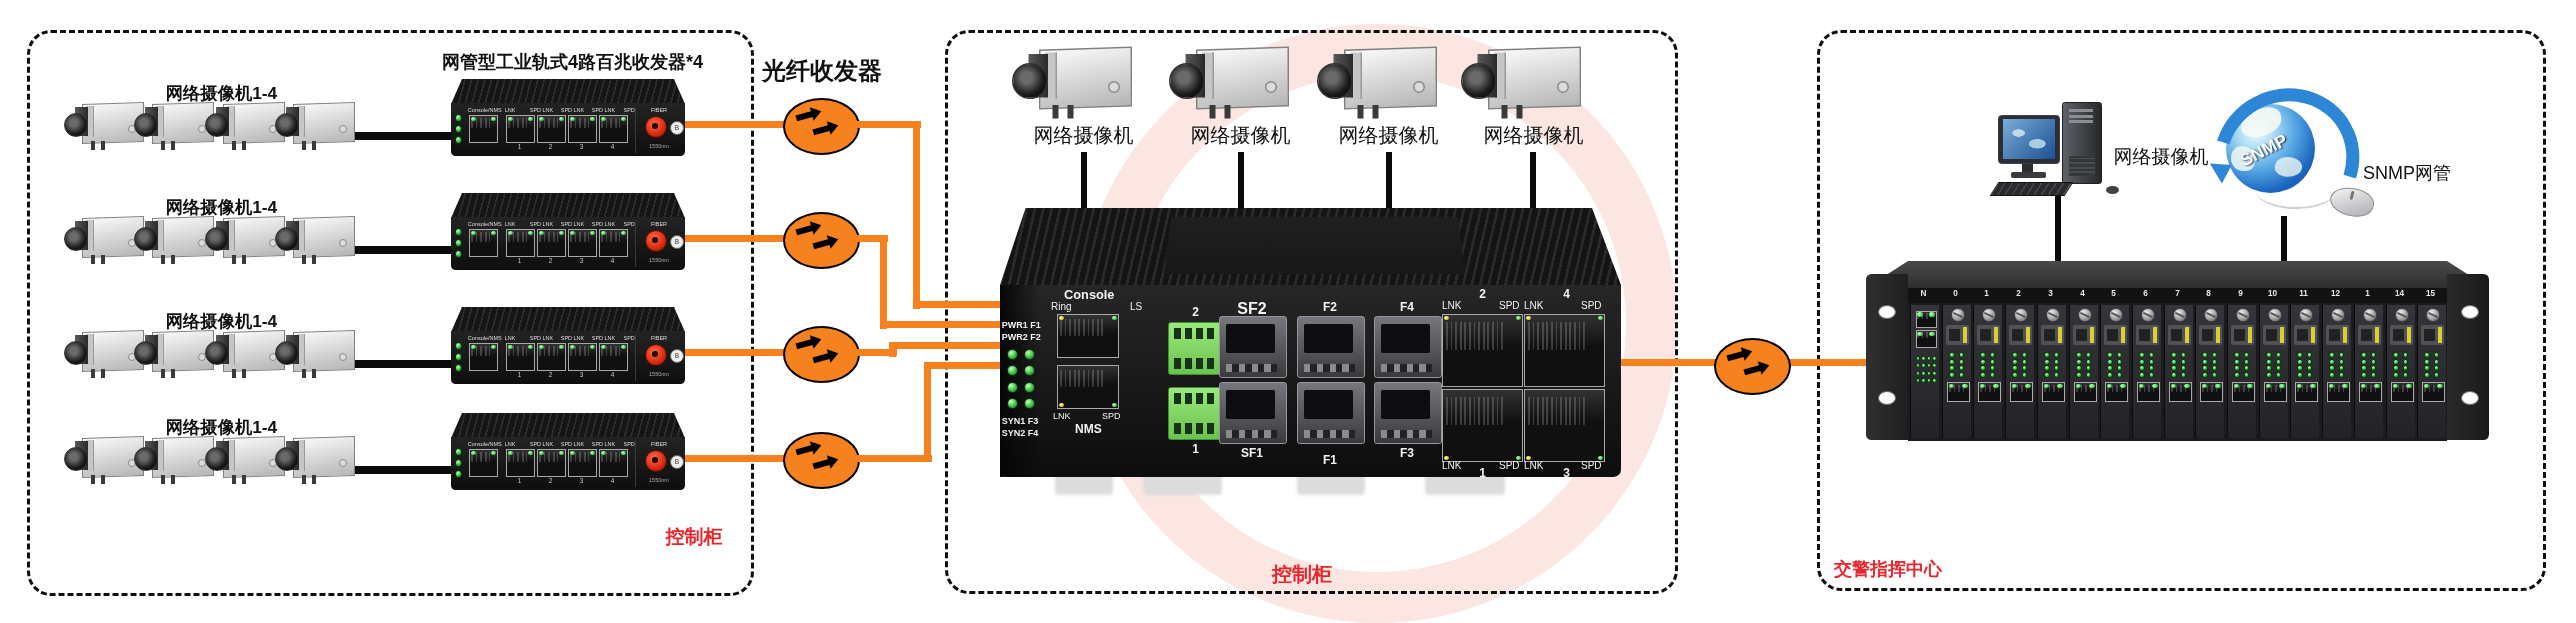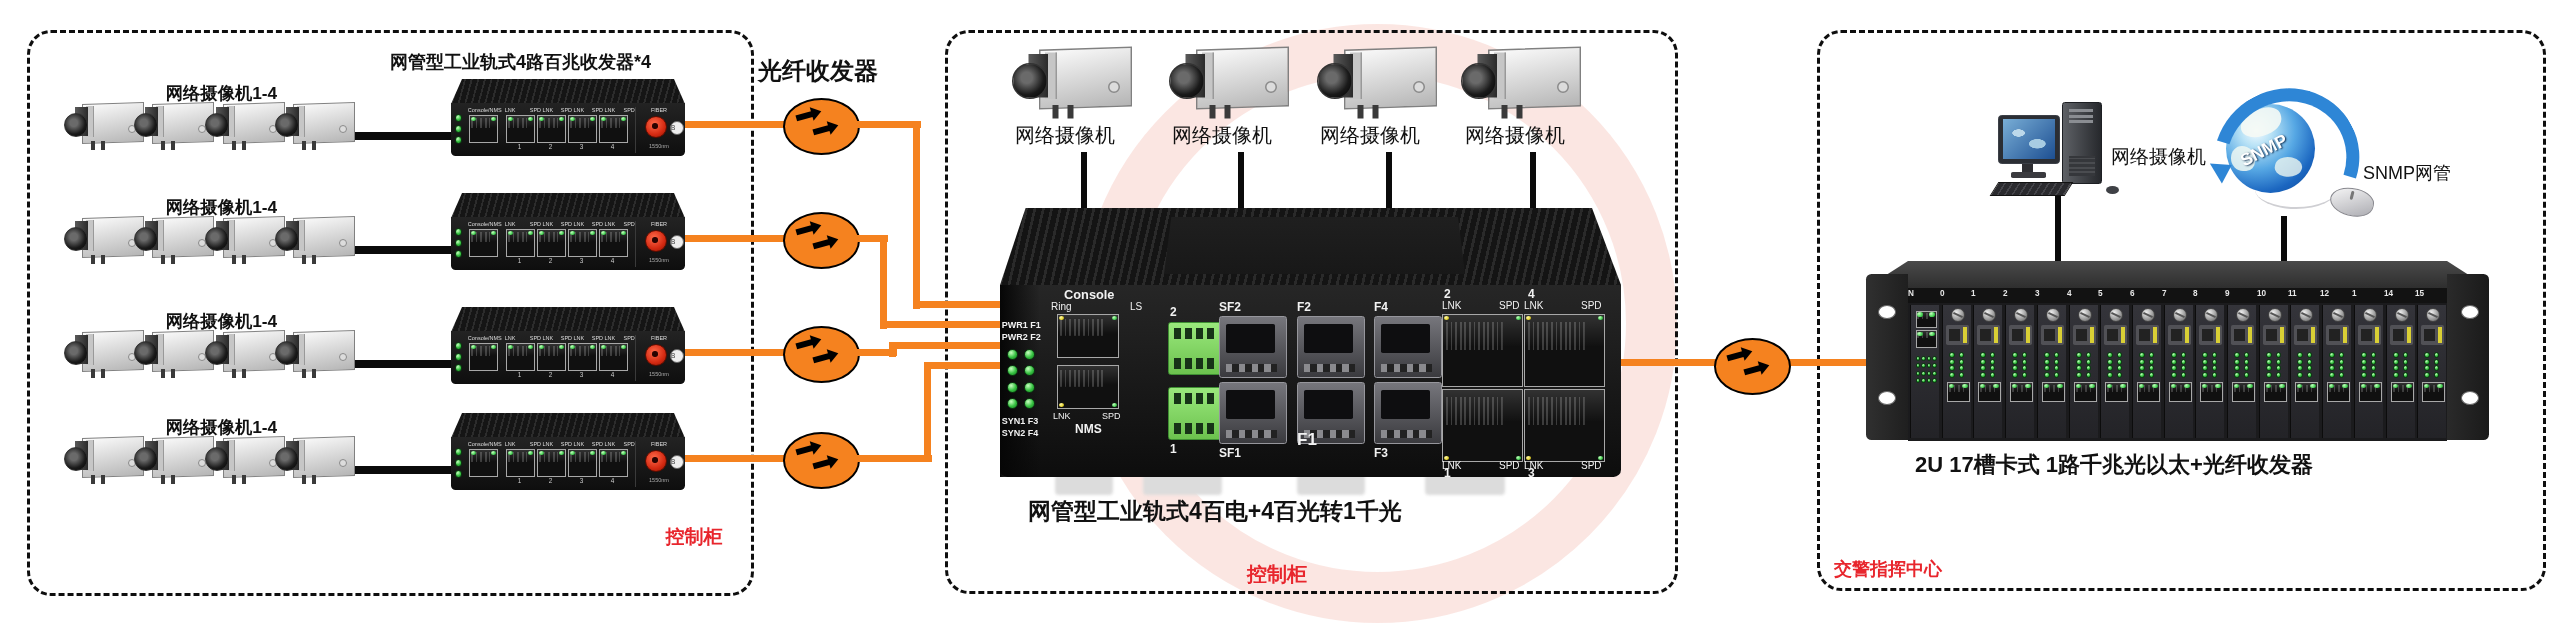--- a/index.html
+++ b/index.html
@@ -3,21 +3,21 @@
 <meta charset="utf-8">
 <style>
   :root{
     --orange:#f5821f; --red:#e8262d; --green:#35c040; --yellow:#e0d02e;
   }
   html,body{margin:0;padding:0;background:#fff;}
   #canvas{position:relative;width:2576px;height:624px;background:#ffffff;overflow:hidden;
           font-family:"Liberation Sans","DejaVu Sans",sans-serif;color:#111;}
   .abs{position:absolute;}
   .lbl{position:absolute;white-space:nowrap;color:#111;z-index:5;}
-  .c{text-align:left;}
+  .c{text-align:center;}
   .b{font-weight:bold;}
   .red{color:var(--red);font-weight:bold;}
   .dash-box{position:absolute;border:3.7px dashed #0e0e0e;border-radius:24px;z-index:1;}
   .oline{position:absolute;background:var(--orange);z-index:2;}
   .bline{position:absolute;background:#0a0a0a;z-index:2;}
   
   .fnode{position:absolute;width:73px;height:53px;background:var(--orange);
          border:2.7px solid #000;border-radius:50%;z-index:3;}
   .arr{position:absolute;width:18px;height:6.4px;background:#000;transform:rotate(-16deg);}
   .arr:after{content:"";position:absolute;left:15.5px;top:-4.1px;border-left:10px solid #000;
@@ -97,23 +97,21 @@
   <div class="dash-box" style="left:27px;top:30px;width:721px;height:560px"></div>
   <div class="dash-box" style="left:945px;top:30px;width:727px;height:558px"></div>
   <div class="dash-box" style="left:1817px;top:30px;width:723px;height:555px"></div>
 
   <div class="lbl b c" style="left:390px;top:50px;width:365px;font-size:18px">网管型工业轨式4路百兆收发器*4</div>
   <div class="lbl b c" style="left:758px;top:55px;width:128px;font-size:24px">光纤收发器</div>
   <div class="lbl red" style="left:639px;top:524px;width:110px;font-size:19px;text-align:center">控制柜</div>
   <div class="lbl red c" style="left:1247px;top:561px;width:110px;font-size:20px">控制柜</div>
   <div class="lbl red" style="left:1834px;top:557px;font-size:18px">交警指挥中心</div>
 
-  <div class="lbl b c" style="left:1028px;top:496px;width:548px;font-size:23px">网管型工业轨式4百电+4百光转1千光</div>
-
-  <div class="lbl b c" style="left:1915px;top:450px;width:548px;font-size:22px">2U 17槽卡式 1路千兆光以太+光纤收发器</div>
+
   <div class="lbl c" style="left:2111px;top:144px;width:100px;font-size:19px">网络摄像机</div>
   <div class="lbl" style="left:2363px;top:161px;font-size:18px">SNMP网管</div>
 
   <div id="left-rows" class="abs" style="left:0;top:0;width:1096px;height:624px;z-index:2">
       <div class="left-row" style="top: 79px;">
     <div class="row-label">网络摄像机1-4</div>
     <div class="row-cable"></div>
     <div class="row-fline"></div>
     <div class="msw">
       <div class="mtop"></div>
@@ -437,31 +435,31 @@
       <div class="led" style="left:7.3px;top:113px;width:9px;height:9px"></div>
       <div class="led" style="left:24px;top:113px;width:9px;height:9px"></div>
       <div class="wlbl b" style="left:1.8px;top:131px;font-size:9px">SYN1 F3</div>
       <div class="wlbl b" style="left:1.8px;top:143px;font-size:9px">SYN2 F4</div>
 
       <div class="wlbl b c" style="left:170px;top:20px;width:51px;font-size:12px">2</div>
       <div class="tb" style="left:168px;top:37px"></div>
       <div class="tb" style="left:168px;top:102px"></div>
       <div class="wlbl b c" style="left:170px;top:157px;width:51px;font-size:12px">1</div>
 
-      <div class="wlbl b c" style="left:219px;top:14.6px;width:66px;font-size:12px">SF2</div>
+      <div class="wlbl b c" style="left:219px;top:14.6px;width:66px;font-size:16px">SF2</div>
       <div class="wlbl b c" style="left:297px;top:14.6px;width:66px;font-size:12px">F2</div>
       <div class="wlbl b c" style="left:374px;top:14.6px;width:66px;font-size:12px">F4</div>
       <div class="sfp" style="left:219px;top:31px"></div>
       <div class="sfp" style="left:297px;top:31px"></div>
       <div class="sfp" style="left:374px;top:31px"></div>
       <div class="sfp" style="left:219px;top:97px"></div>
       <div class="sfp" style="left:297px;top:97px"></div>
       <div class="sfp" style="left:374px;top:97px"></div>
       <div class="wlbl b c" style="left:219px;top:161px;width:66px;font-size:12px">SF1</div>
-      <div class="wlbl b c" style="left:297px;top:145px;width:66px;font-size:17px">F1</div>
+      <div class="wlbl b c" style="left:297px;top:168px;width:66px;font-size:12px">F1</div>
       <div class="wlbl b c" style="left:374px;top:161px;width:66px;font-size:12px">F3</div>
 
       <div class="wlbl b c" style="left:444px;top:1.8px;width:77px;font-size:12px">2</div>
       <div class="wlbl b c" style="left:528px;top:1.8px;width:77px;font-size:12px">4</div>
       <div class="wlbl" style="left:442px;top:14.6px;font-size:10px">LNK</div>
       <div class="wlbl" style="left:499px;top:14.6px;font-size:10px">SPD</div>
       <div class="wlbl" style="left:524px;top:14.6px;font-size:10px">LNK</div>
       <div class="wlbl" style="left:581px;top:14.6px;font-size:10px">SPD</div>
       <div class="rj rjb" style="left:442px;top:29px;width:79px;height:71px"></div>
       <div class="rj rjb" style="left:524px;top:29px;width:79px;height:71px"></div>

